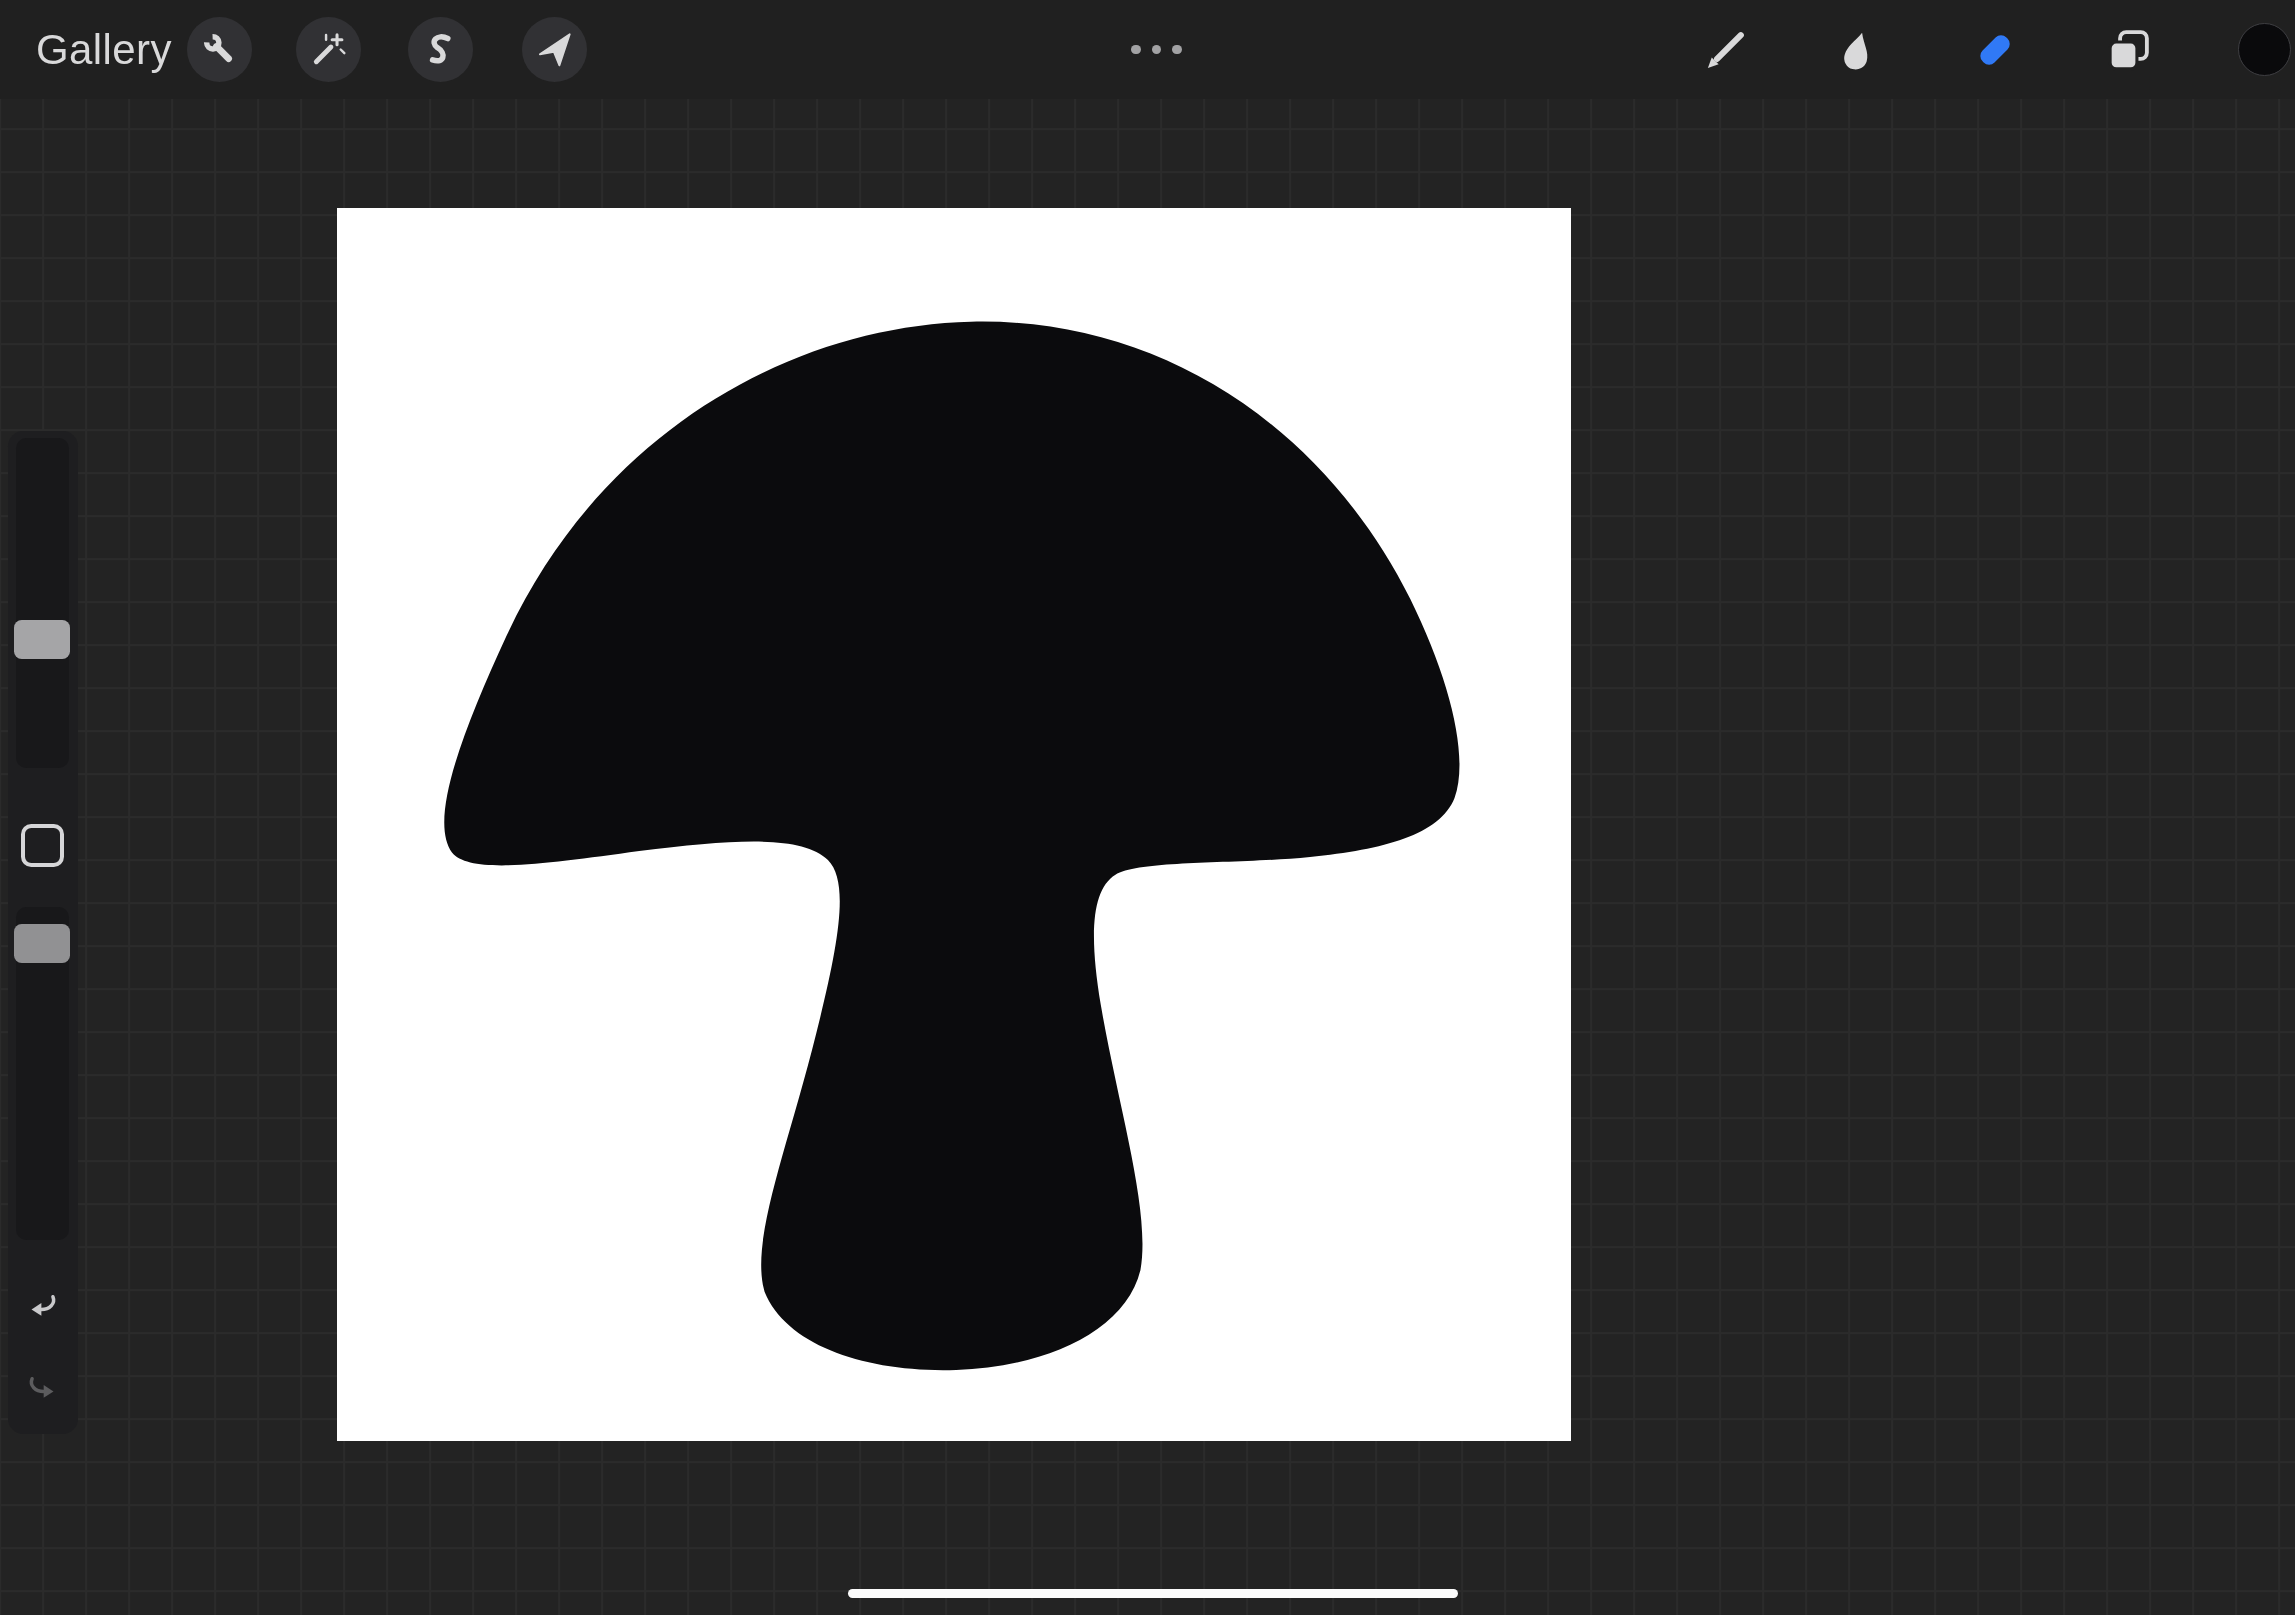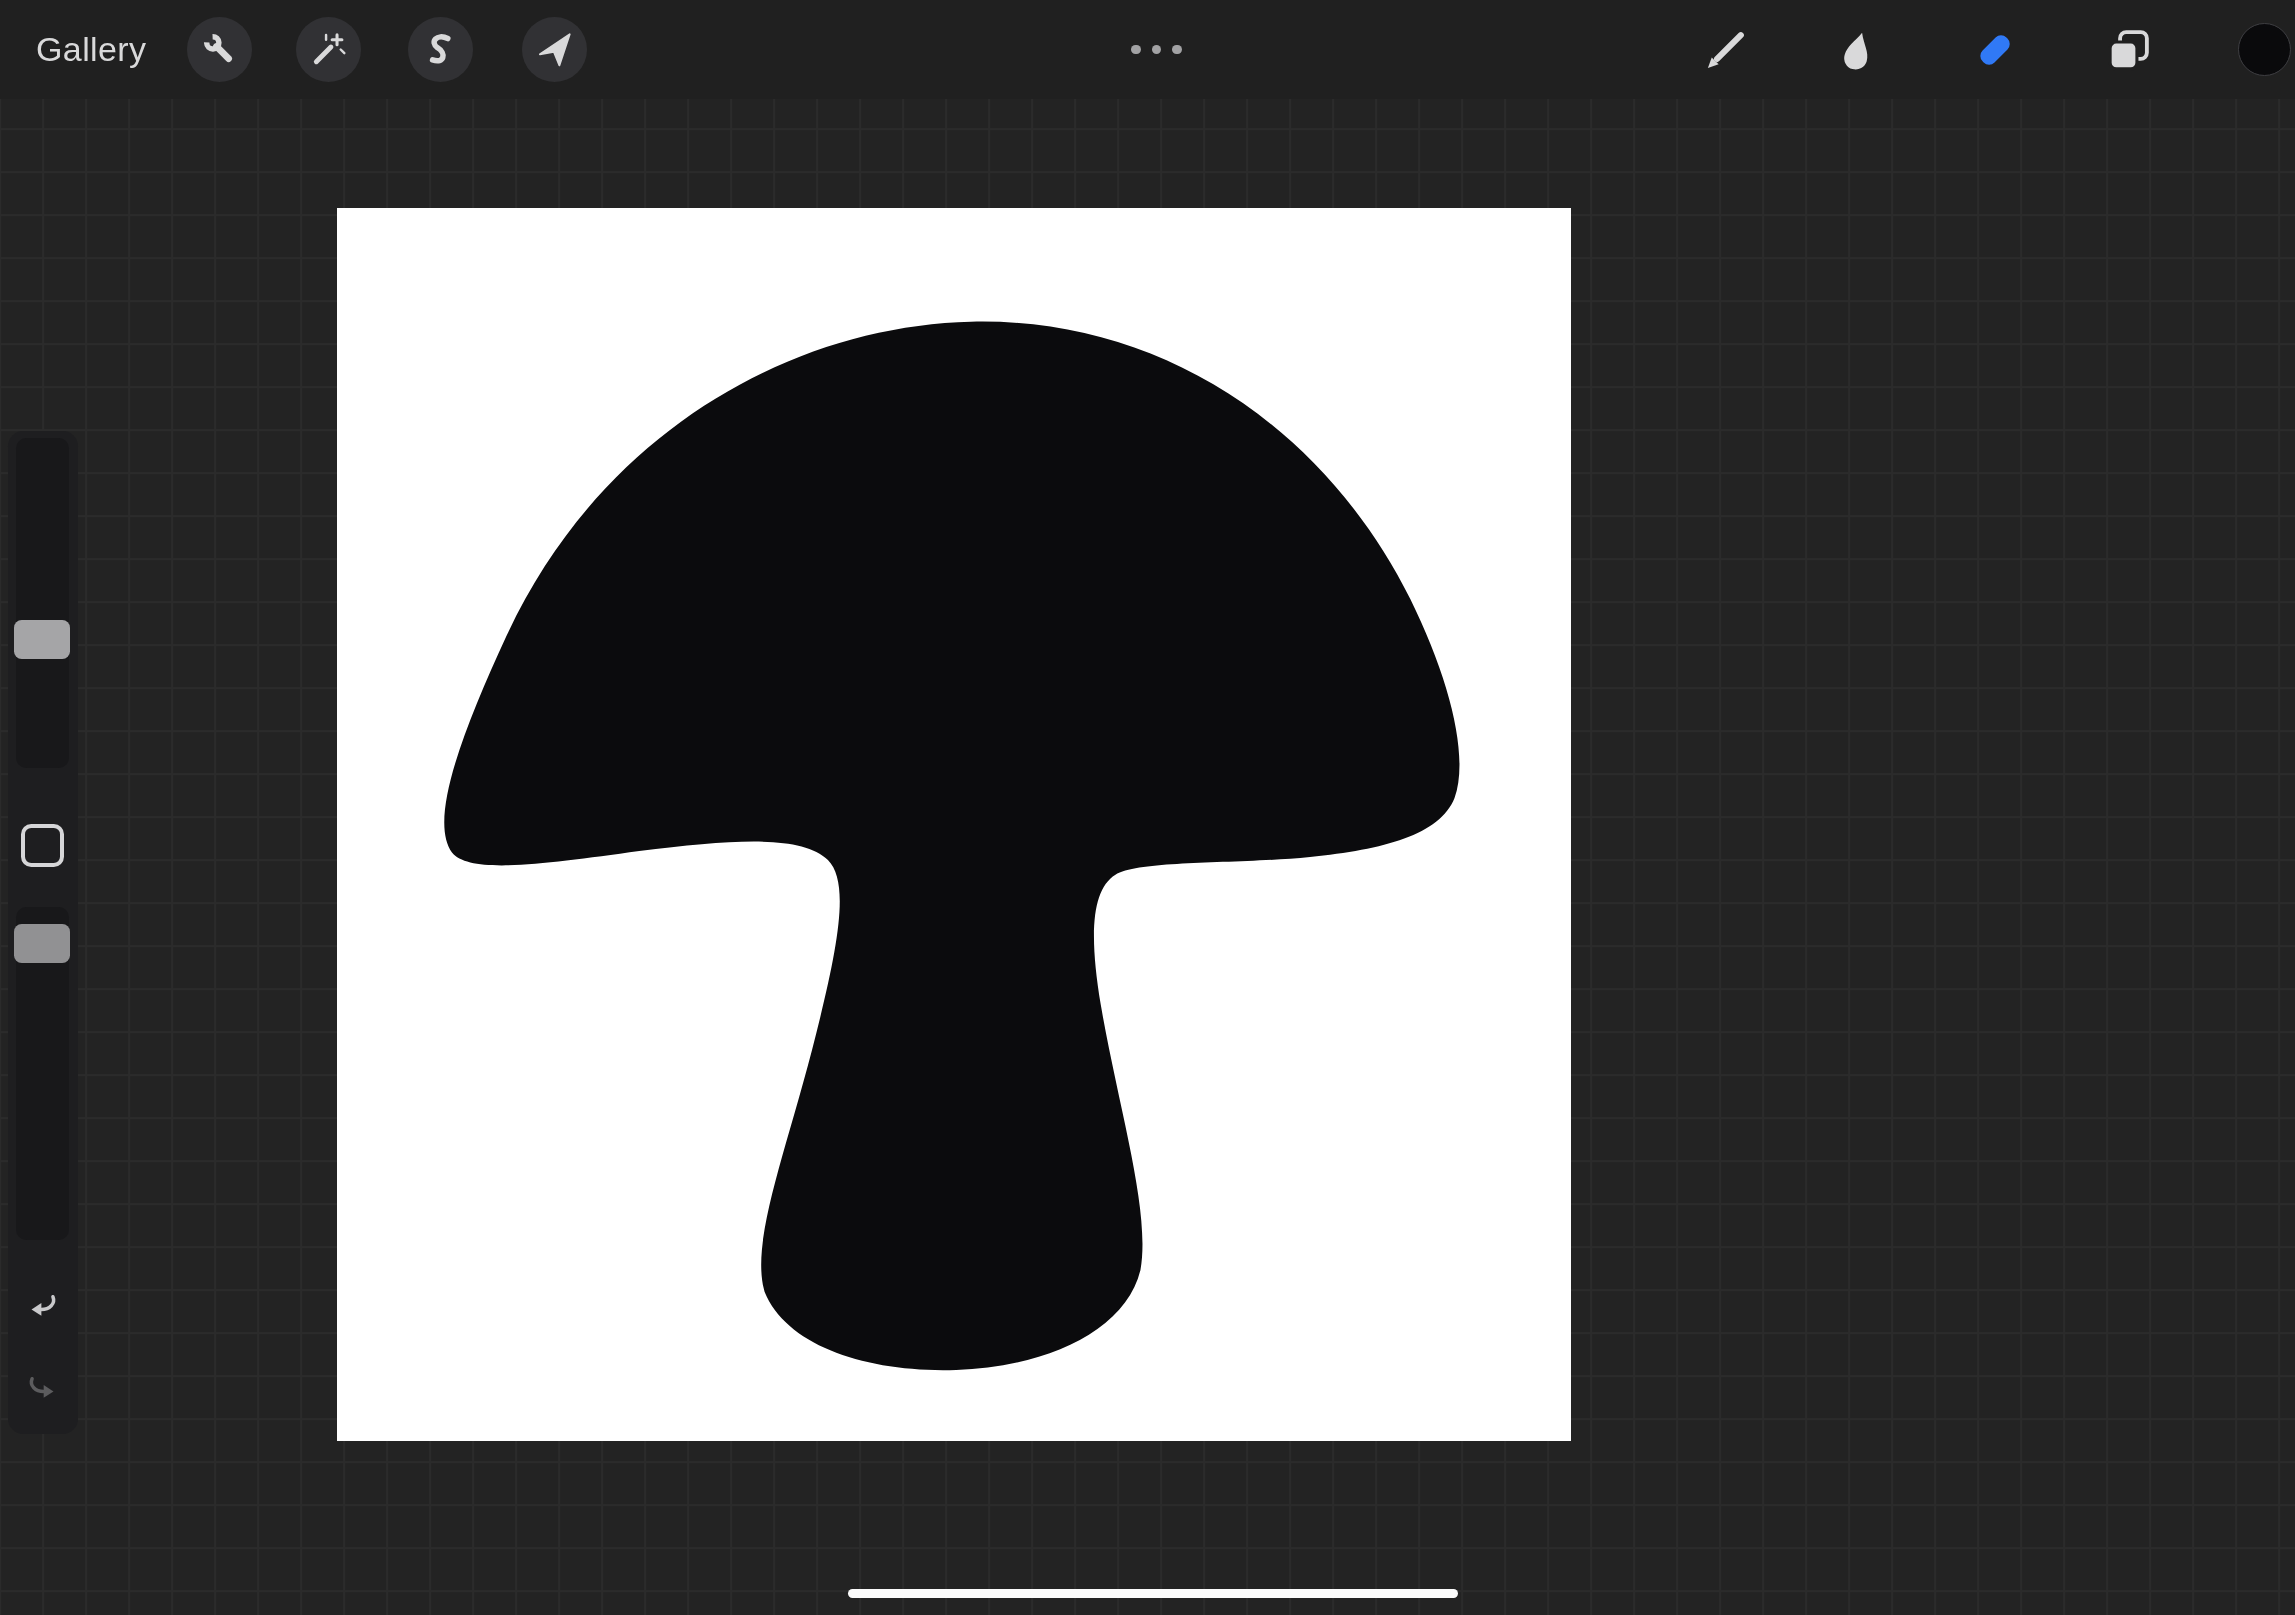--- a/index.html
+++ b/index.html
@@ -23,21 +23,21 @@
   }
 
   
   .topbar {
     position:absolute; left:0; top:0; width:2295px; height:99px;
     background:var(--topbar-bg,#202020); z-index:5;
   }
   .gallery-btn {
     position:absolute; left:36px; top:0; height:99px;
     display:flex; align-items:center;
-    font-size:34px; color:var(--text,#d9d9da); letter-spacing:0.4px;
+    font-size:42px; color:var(--text,#d9d9da); letter-spacing:0.4px;
     cursor:default;
   }
   .tool-circle {
     position:absolute; top:17px; width:65px; height:65px; border-radius:50%;
     background:var(--tool-circle,#313134);
     display:flex; align-items:center; justify-content:center;
     color:var(--icon,#d9d9da);
   }
   .tool-circle svg { width:39px; height:39px; }
   .t-actions   { left:187px; }

